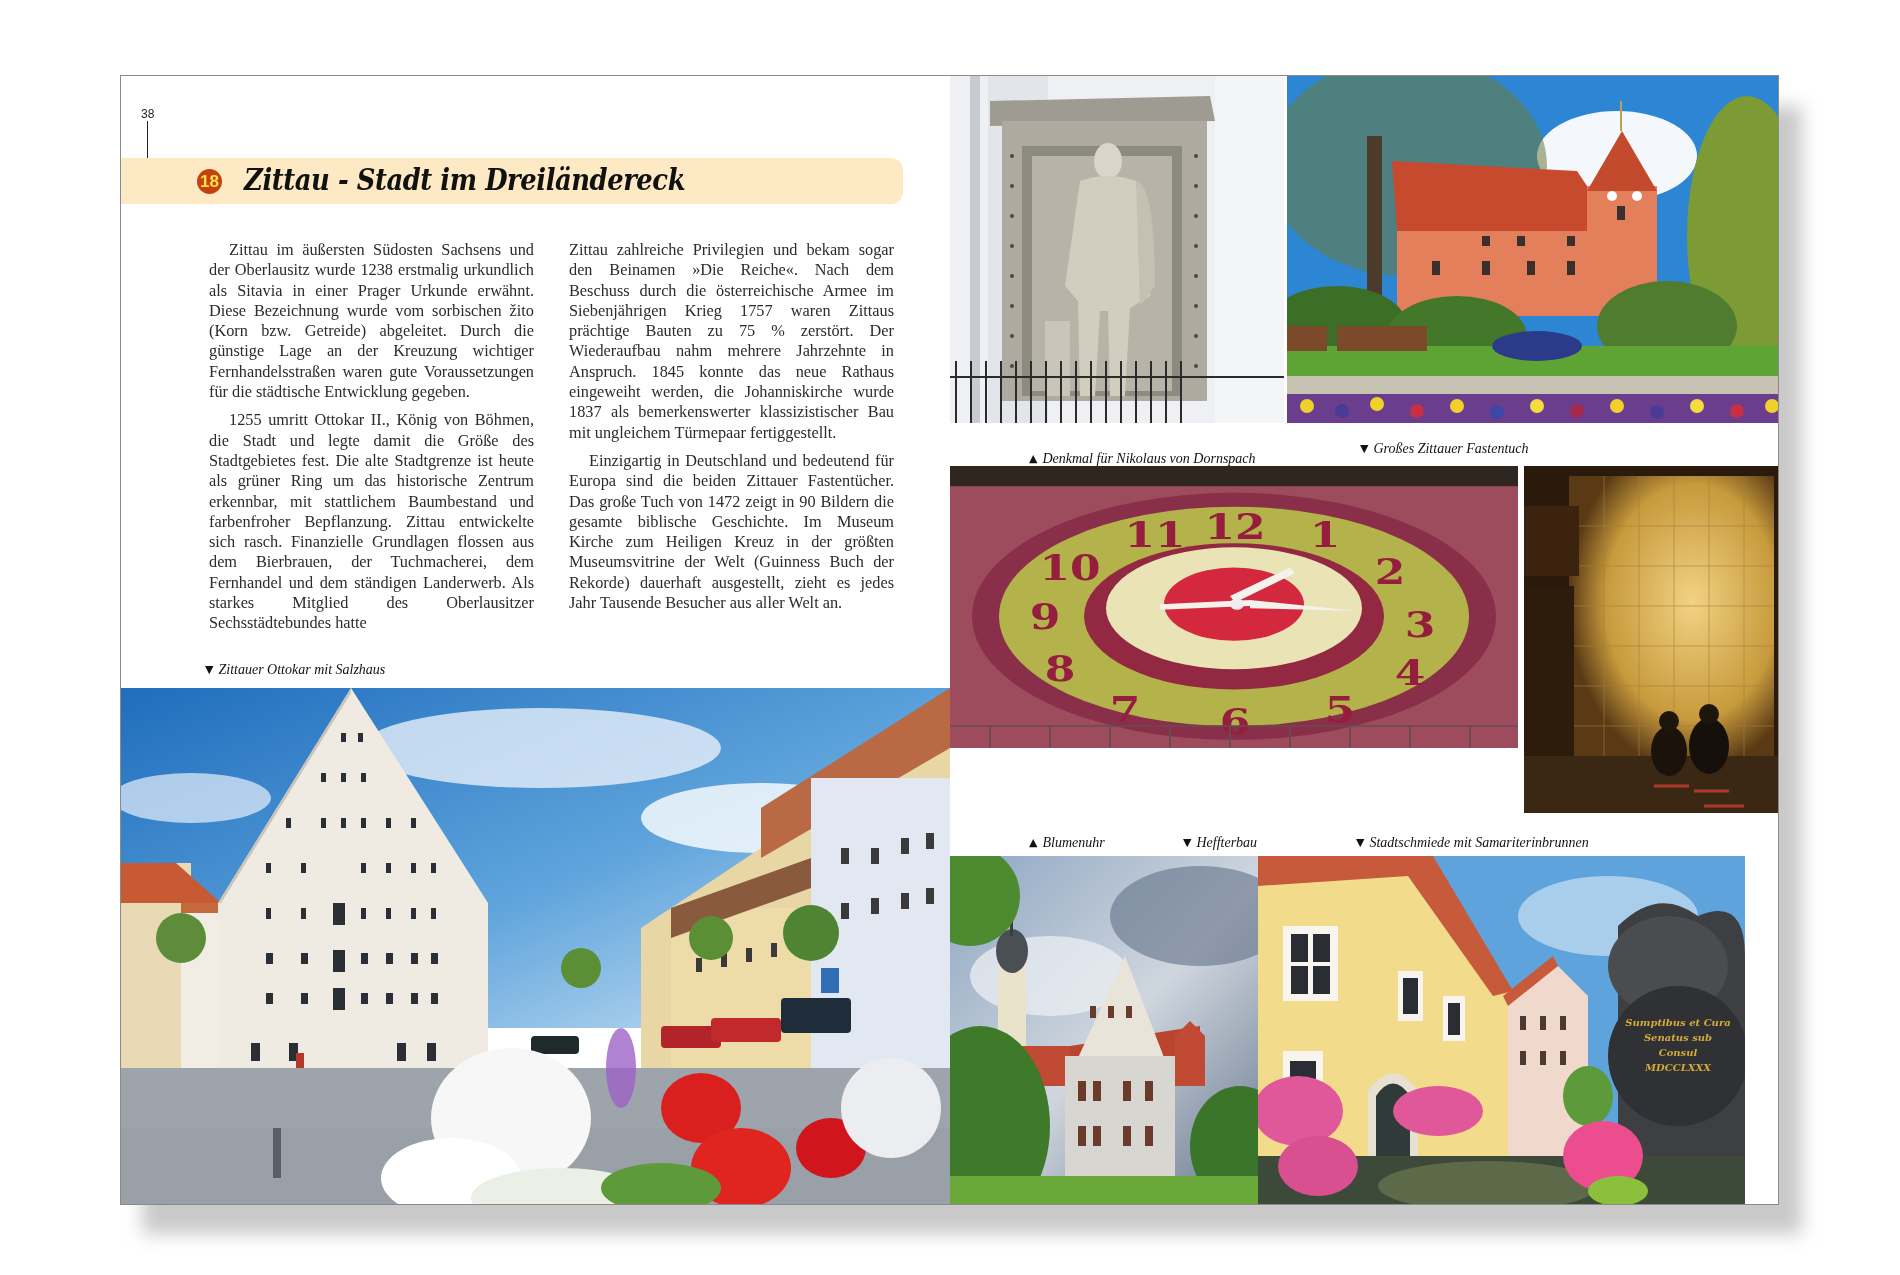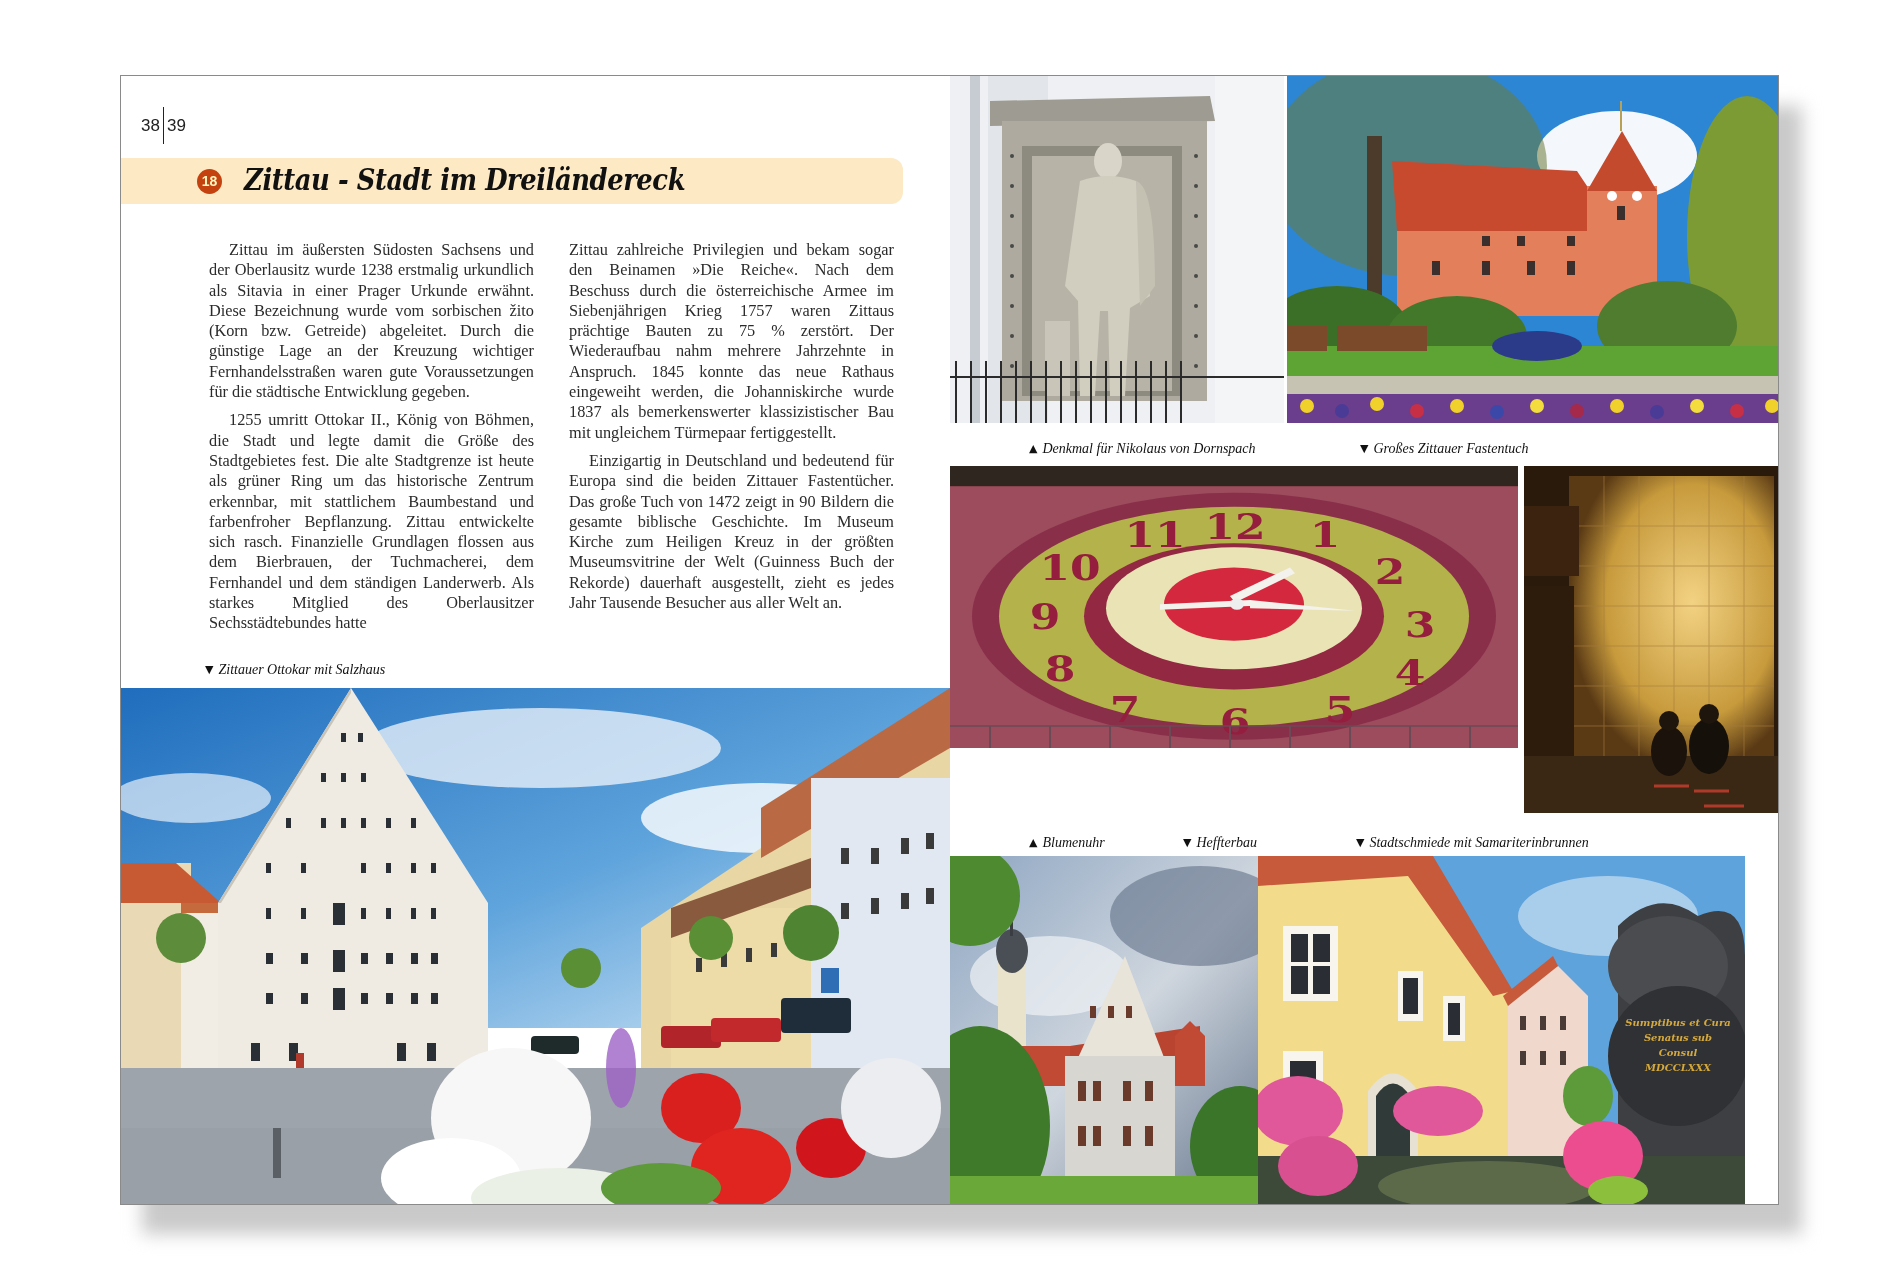--- a/index.html
+++ b/index.html
@@ -1,22 +1,22 @@
 <!DOCTYPE html>
 <html><head>
 <meta charset="utf-8">
 <style>
   html, body { margin:0; padding:0; }
   body { width:1900px; height:1275px; background:#ffffff; position:relative; overflow:hidden; font-family:"Liberation Serif", serif; }
   .shadow { position:absolute; left:142px; top:106px; width:1660px; height:1128px; background:#c9c9c9; filter:blur(9px); }
   .spread { position:absolute; left:120px; top:75px; width:1659px; height:1130px; background:#ffffff; border:1px solid #8a8a8a; box-sizing:border-box; overflow:hidden; }
-  .pagenum { position:absolute; left:20px; top:31px; font-family:"Liberation Sans", sans-serif; font-size:17px; color:#222; display:flex; align-items:center; }
+  .pagenum { position:absolute; left:20px; top:31px; font-family:"Liberation Sans", sans-serif; font-size:12px; color:#222; display:flex; align-items:center;flex-direction:column; }
   .pagenum .sep { display:inline-block; width:1px; height:37px; background:#222; margin:0 3px 0 3px; }
   .titlebar { position:absolute; left:0; top:82px; width:782px; height:46px; background:#fde9c3; border-radius:0 12px 12px 0; }
-  .badge { position:absolute; left:76px; top:11px; width:25px; height:25px; border-radius:50%; background:#c4420f; color:#fef9c3; font-family:"Liberation Sans", sans-serif; font-weight:bold; font-size:14px; line-height:25px; text-align:center; }
+  .badge { position:absolute; left:76px; top:11px; width:25px; height:25px; border-radius:50%; background:#c4420f; color:#fde047; font-family:"Liberation Sans", sans-serif; font-weight:bold; font-size:17px; line-height:25px; text-align:center; }
   .title { position:absolute; left:123px; top:4px; font-family:"DejaVu Serif", serif; font-style:italic; font-weight:bold; font-size:30px; letter-spacing:-0.5px; color:#111; transform:scaleX(0.86); transform-origin:left center; white-space:nowrap; }
   .col { position:absolute; top:156px; width:341px; font-size:16.3px; line-height:20.3px; color:#2b2b2b; text-align:justify; hyphens:manual; }
   .col p { margin:8px; text-indent:20px; }
   .col p.noindent { text-indent:0; }
   .col1 { left:80px; }
   .col2 { left:440px; }
   .caption { position:absolute; font-size:14px; font-style:italic; color:#111; white-space:nowrap; font-family:"Liberation Serif", serif; }
   .caption .tri { font-style:normal; font-family:"DejaVu Sans", sans-serif; font-size:11px; margin-right:5px; position:relative; top:-1px; }
   .photo { position:absolute; overflow:hidden; }
   .photo svg { display:block; width:100%; height:100%; }
@@ -44,21 +44,21 @@
     <p>1255 umritt Ottokar II., König von Böhmen, die Stadt und legte damit die Größe des Stadtgebietes fest. Die alte Stadtgrenze ist heute als grüner Ring um das historische Zentrum erkennbar, mit stattlichem Baumbestand und farbenfroher Bepflanzung. Zittau entwickelte sich rasch. Finanzielle Grundlagen flossen aus dem Bierbrauen, der Tuchmacherei, dem Fernhandel und dem ständigen Landerwerb. Als starkes Mitglied des Oberlausitzer Sechsstädtebundes hatte</p>
   </div>
   <div class="col col2">
     <p class="noindent">Zittau zahlreiche Privilegien und bekam sogar den Beinamen »Die Reiche«. Nach dem Beschuss durch die österreichische Armee im Siebenjährigen Krieg 1757 waren Zittaus prächtige Bauten zu 75 % zerstört. Der Wiederaufbau nahm mehrere Jahrzehnte in Anspruch. 1845 konnte das neue Rathaus eingeweiht werden, die Johanniskirche wurde 1837 als bemerkenswerter klassizistischer Bau mit ungleichem Türmepaar fertiggestellt.</p>
     <p>Einzigartig in Deutschland und bedeutend für Europa sind die beiden Zittauer Fastentücher. Das große Tuch von 1472 zeigt in 90 Bildern die gesamte biblische Geschichte. Im Museum Kirche zum Heiligen Kreuz in der größten Museumsvitrine der Welt (Guinness Buch der Rekorde) dauerhaft ausgestellt, zieht es jedes Jahr Tausende Besucher aus aller Welt an.</p>
   </div>
 
   <div class="caption" style="left:84px;top:586px;">
     <span class="tri">▼</span><span>Zittauer Ottokar mit Salzhaus</span>
   </div>
-  <div class="caption" style="left:908px;top:365px;">
+  <div class="caption" style="left:908px;top:375px;">
     <span class="tri">▲</span><span>Denkmal für Nikolaus von Dornspach</span>
   </div>
   <div class="caption" style="left:1094px;top:365px;margin-top:33px;">
     <span class="tri">▲</span><span>Fleischerbastei</span>
   </div>
   <div class="caption" style="left:1239px;top:365px;">
     <span class="tri">▼</span><span>Großes Zittauer Fastentuch</span>
   </div>
   <div class="caption" style="left:908px;top:759px;">
     <span class="tri">▲</span><span>Blumenuhr</span>

